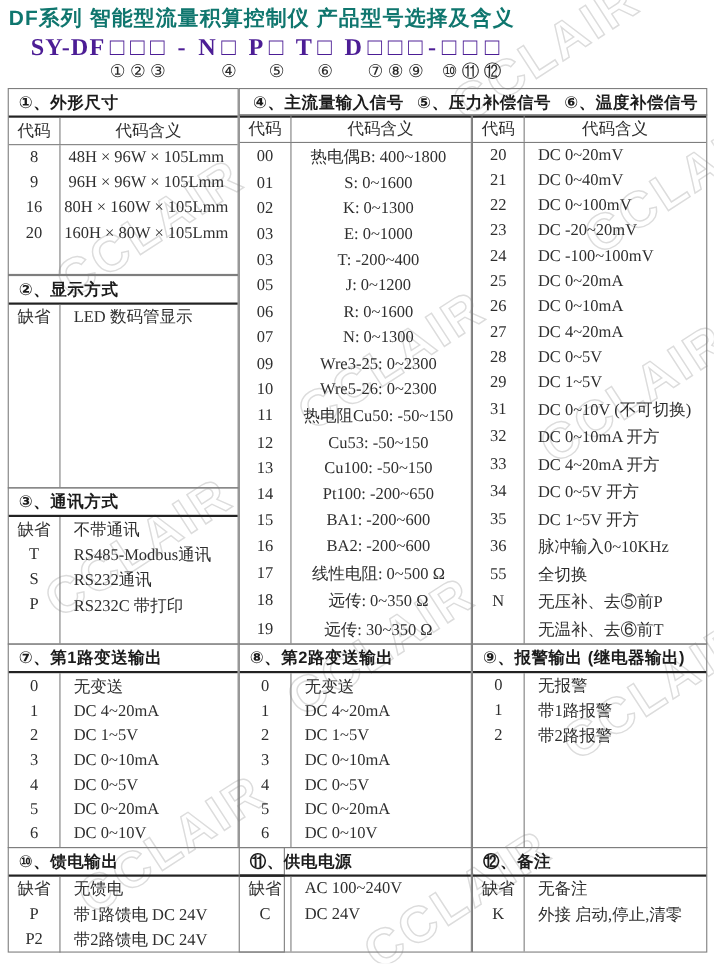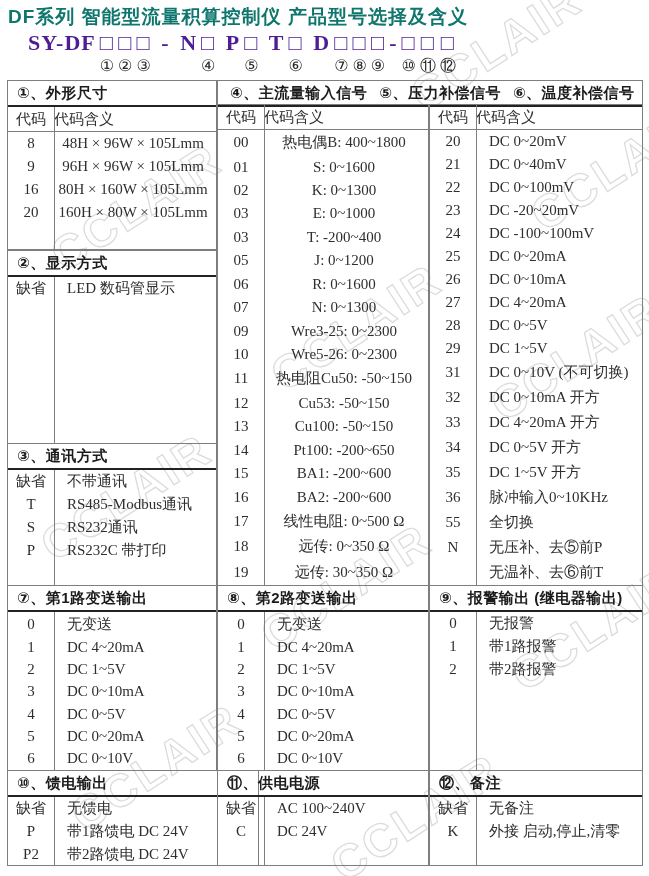--- a/index.html
+++ b/index.html
@@ -66,21 +66,21 @@
   .merged-title{gap:12px;padding-left:12px;}
   .merged-title span{white-space:nowrap;}
   .colhdr{
     height:24px;flex:0 0 24px;
     display:flex;align-items:center;
     border-bottom:1px solid #7e7e7e;
     position:relative;
     font-size:15px;
   }
   .colhdr .code{width:46px;text-align:center;}
-  .colhdr .mean{flex:1;}
+  .colhdr .mean{flex:1;text-align:center;}
   .colhdr::before{
     content:"";position:absolute;left:46px;top:0;bottom:0;width:1px;background:#7e7e7e;
   }
   .rows{
     flex:1;position:relative;
     display:flex;flex-direction:column;
   }
   .rows::before{
     content:"";position:absolute;left:46px;top:0;bottom:0;width:1px;background:#7e7e7e;
   }

